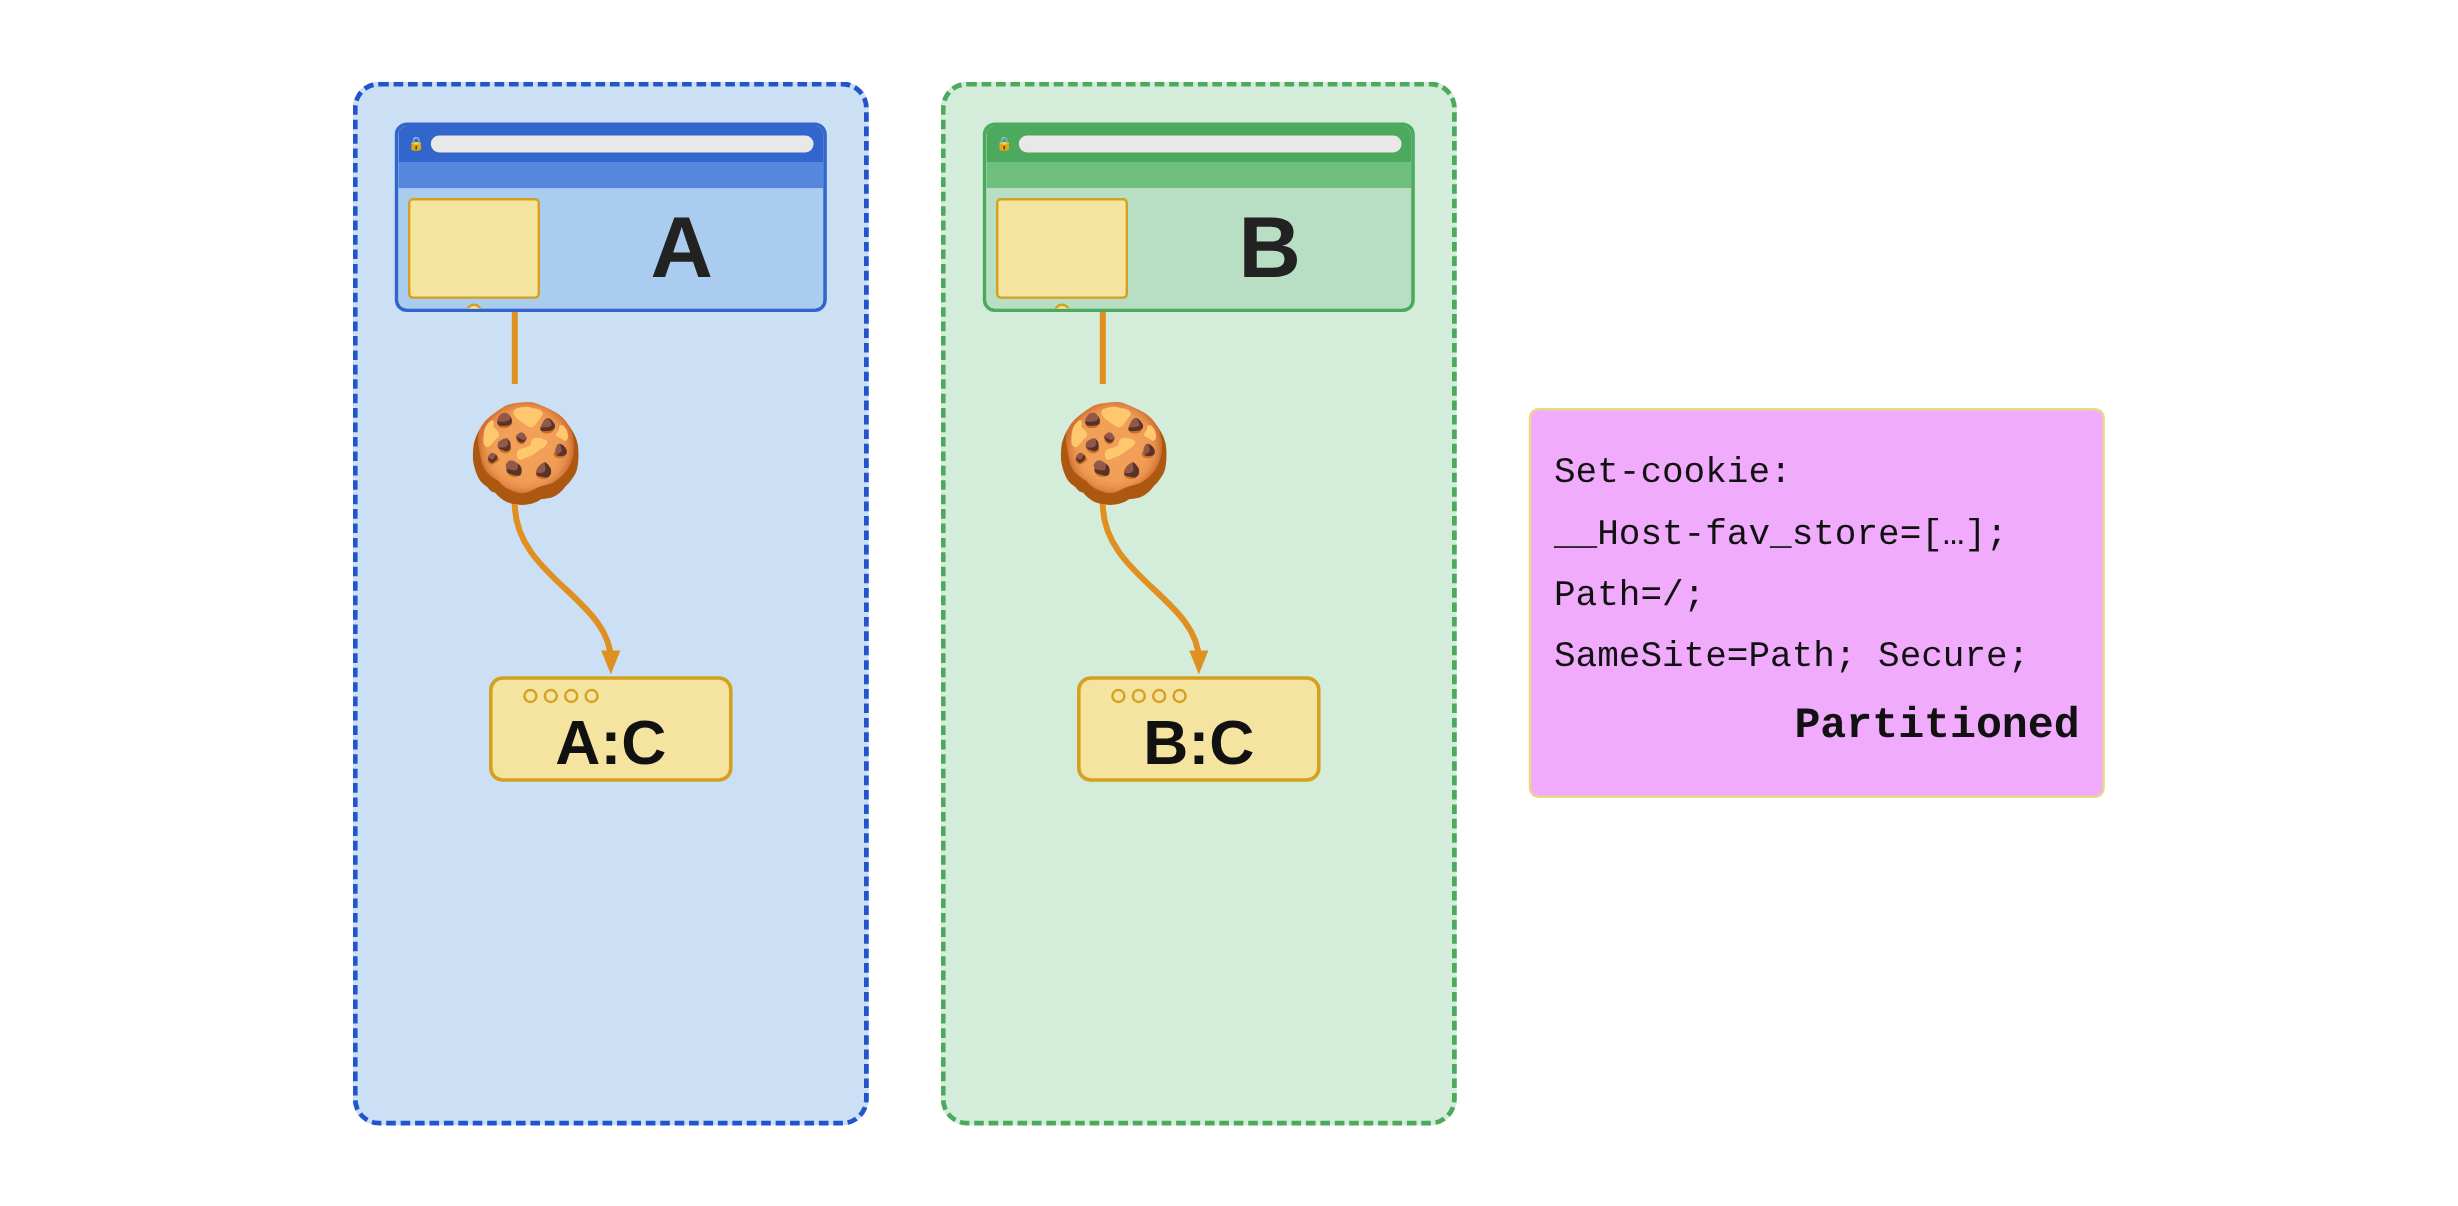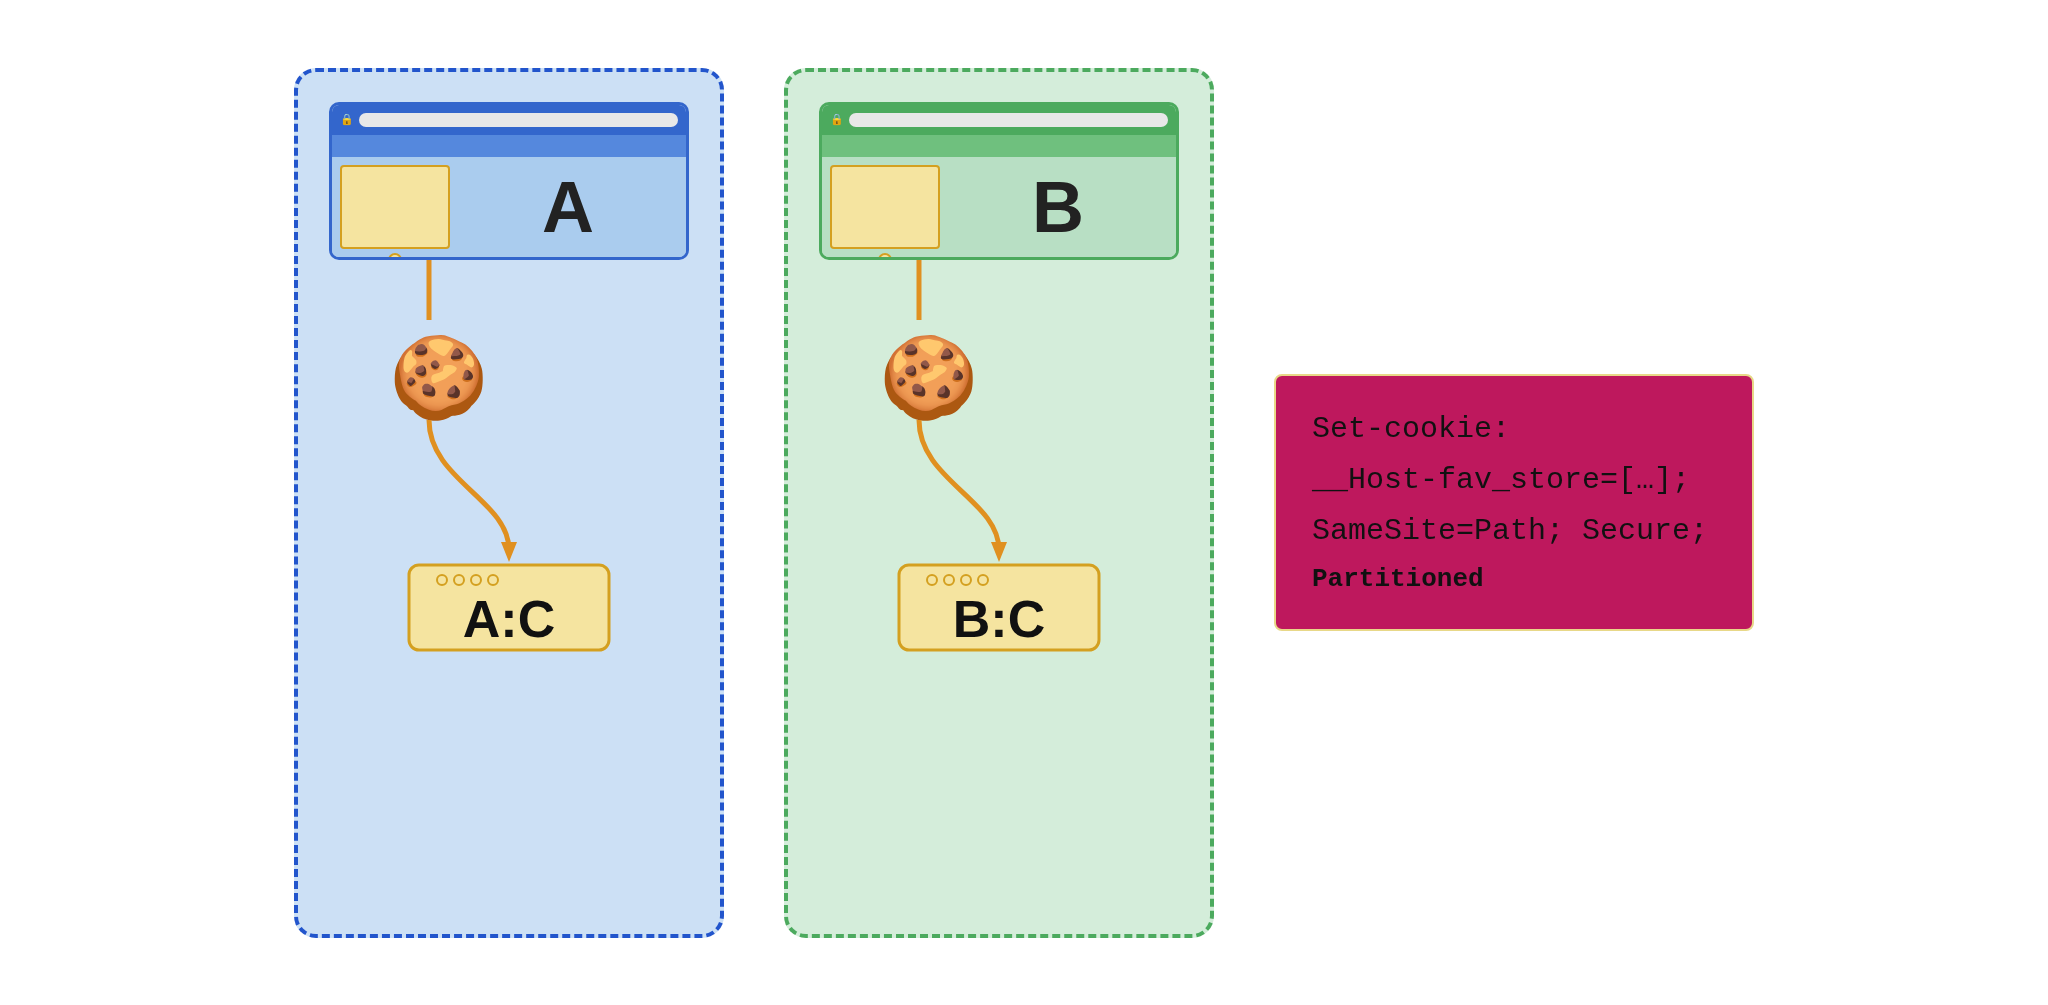--- a/index.html
+++ b/index.html
@@ -144,34 +144,35 @@
       align-items: center;
       justify-content: center;
       font-size: 72px;
       font-weight: 900;
       color: #222;
       font-family: 'Arial Black', Arial, sans-serif;
     }
 
     
     .code-box {
-      background: #be185d;
+      background: #f0abfc;
       border: 2px solid #e8d888;
       border-radius: 8px;
-      padding: 28px 36px;
+      padding: 28px 19px;
       font-family: 'Courier New', Courier, monospace;
       font-size: 30px;
       line-height: 1.7;
       color: #111;
       min-width: 480px;
     }
 
     .code-box .partitioned-bold {
       font-weight: 900;
-      font-size: 26px;
+      font-size: 36px;
+      text-align: right;
     }
 
     
     .partition-inner {
       display: flex;
       flex-direction: column;
       align-items: center;
       width: 100%;
       gap: 0;
     }
@@ -254,17 +255,18 @@
         <circle cx="164" cy="320" r="5" fill="none" stroke="#d4a020" stroke-width="2"></circle>
         <text x="180" y="377" font-size="52" font-weight="900" font-family="Arial Black, Arial, sans-serif" text-anchor="middle" fill="#111">B:C</text>
       </svg>
 
     </div>
   </div>
 
   <div class="code-box">
     <div>Set-cookie:</div>
     <div>__Host-fav_store=[…];</div>
+    <div>Path=/;</div>
     <div>SameSite=Path; Secure;</div>
     <div class="partitioned-bold">Partitioned</div>
   </div>
 
 </div>
 
 </body></html>

